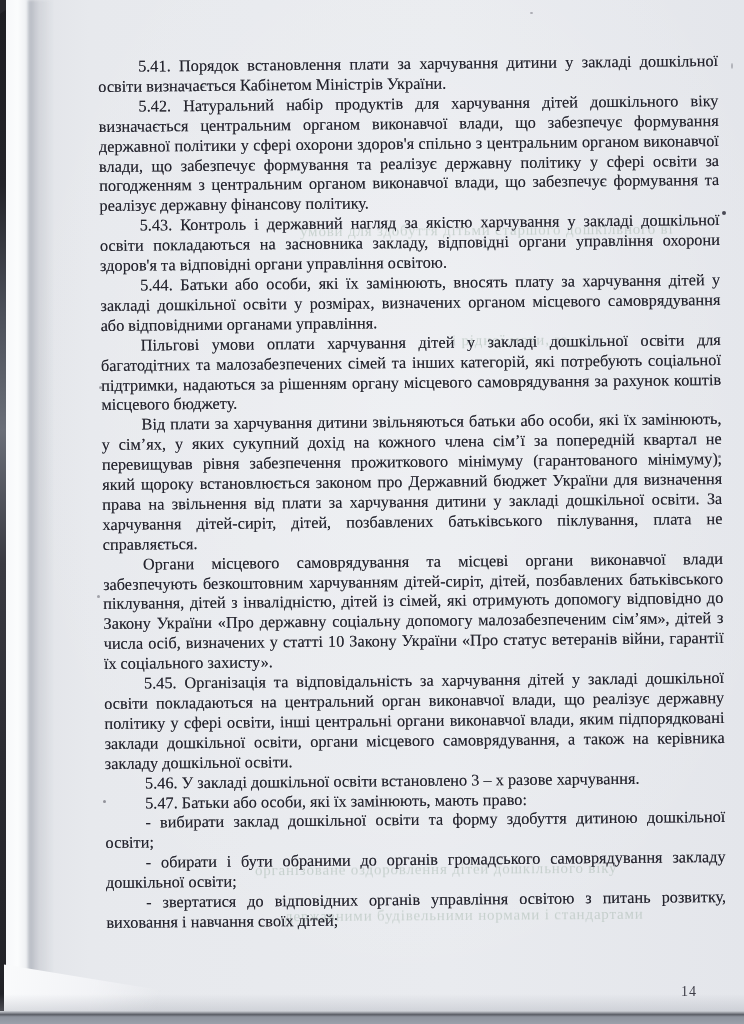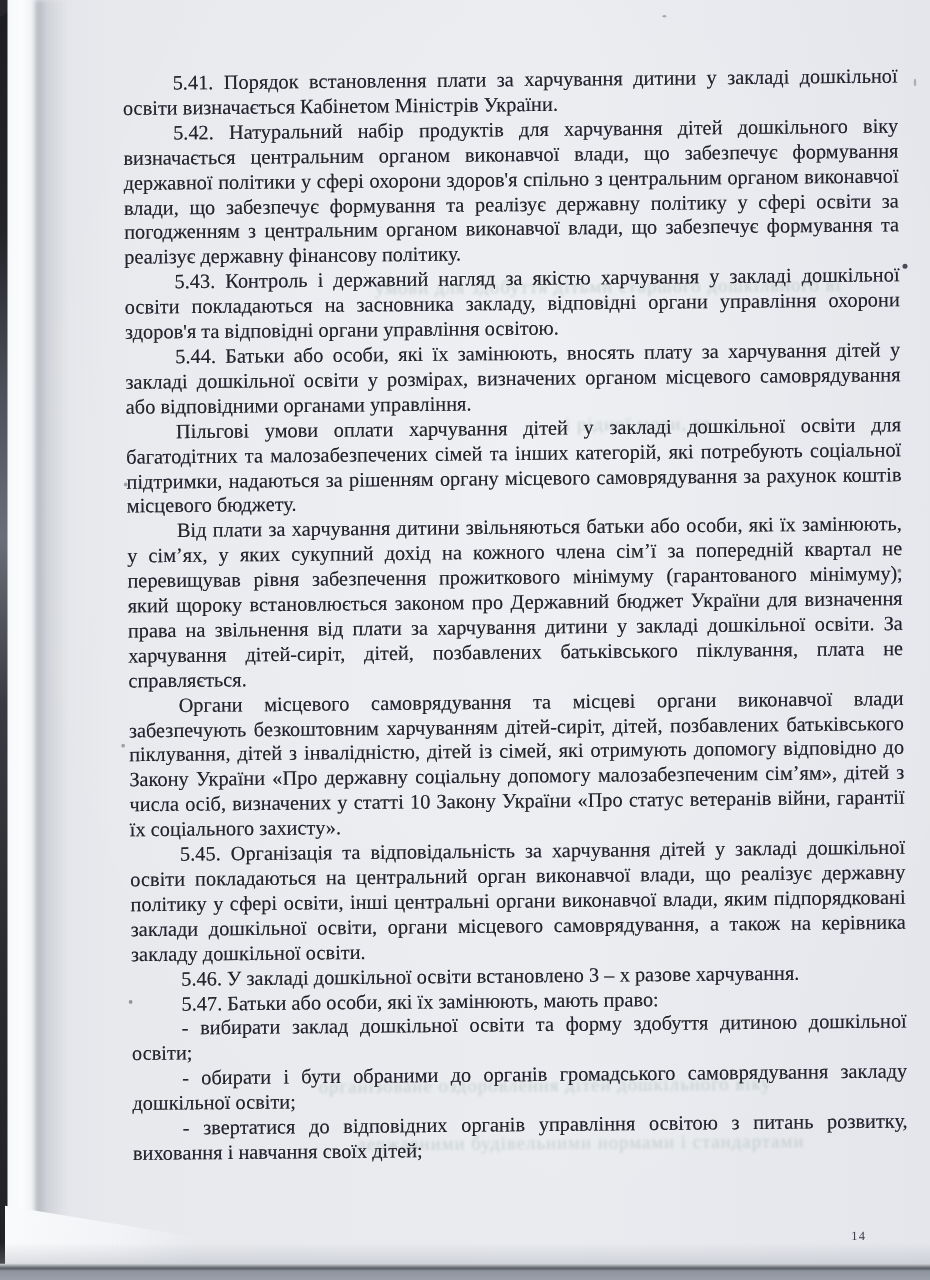--- a/index.html
+++ b/index.html
@@ -81,21 +81,21 @@
     white-space:nowrap;
     transform:rotate(-0.4deg);
   }
   
   .speck{
     position:absolute;border-radius:50%;
     background:#4a4a55;
   }
   .page-number{
     position:absolute;left:661px;top:984px;
-    font-size:10px;color:#3c3c46;
+    font-size:14px;color:#3c3c46;
     letter-spacing:1px;
     margin-left:20px;
   }
 </style>
 </head>
 <body>
 
 <div class="scan-page">
 
   <div class="edge-left"></div>

